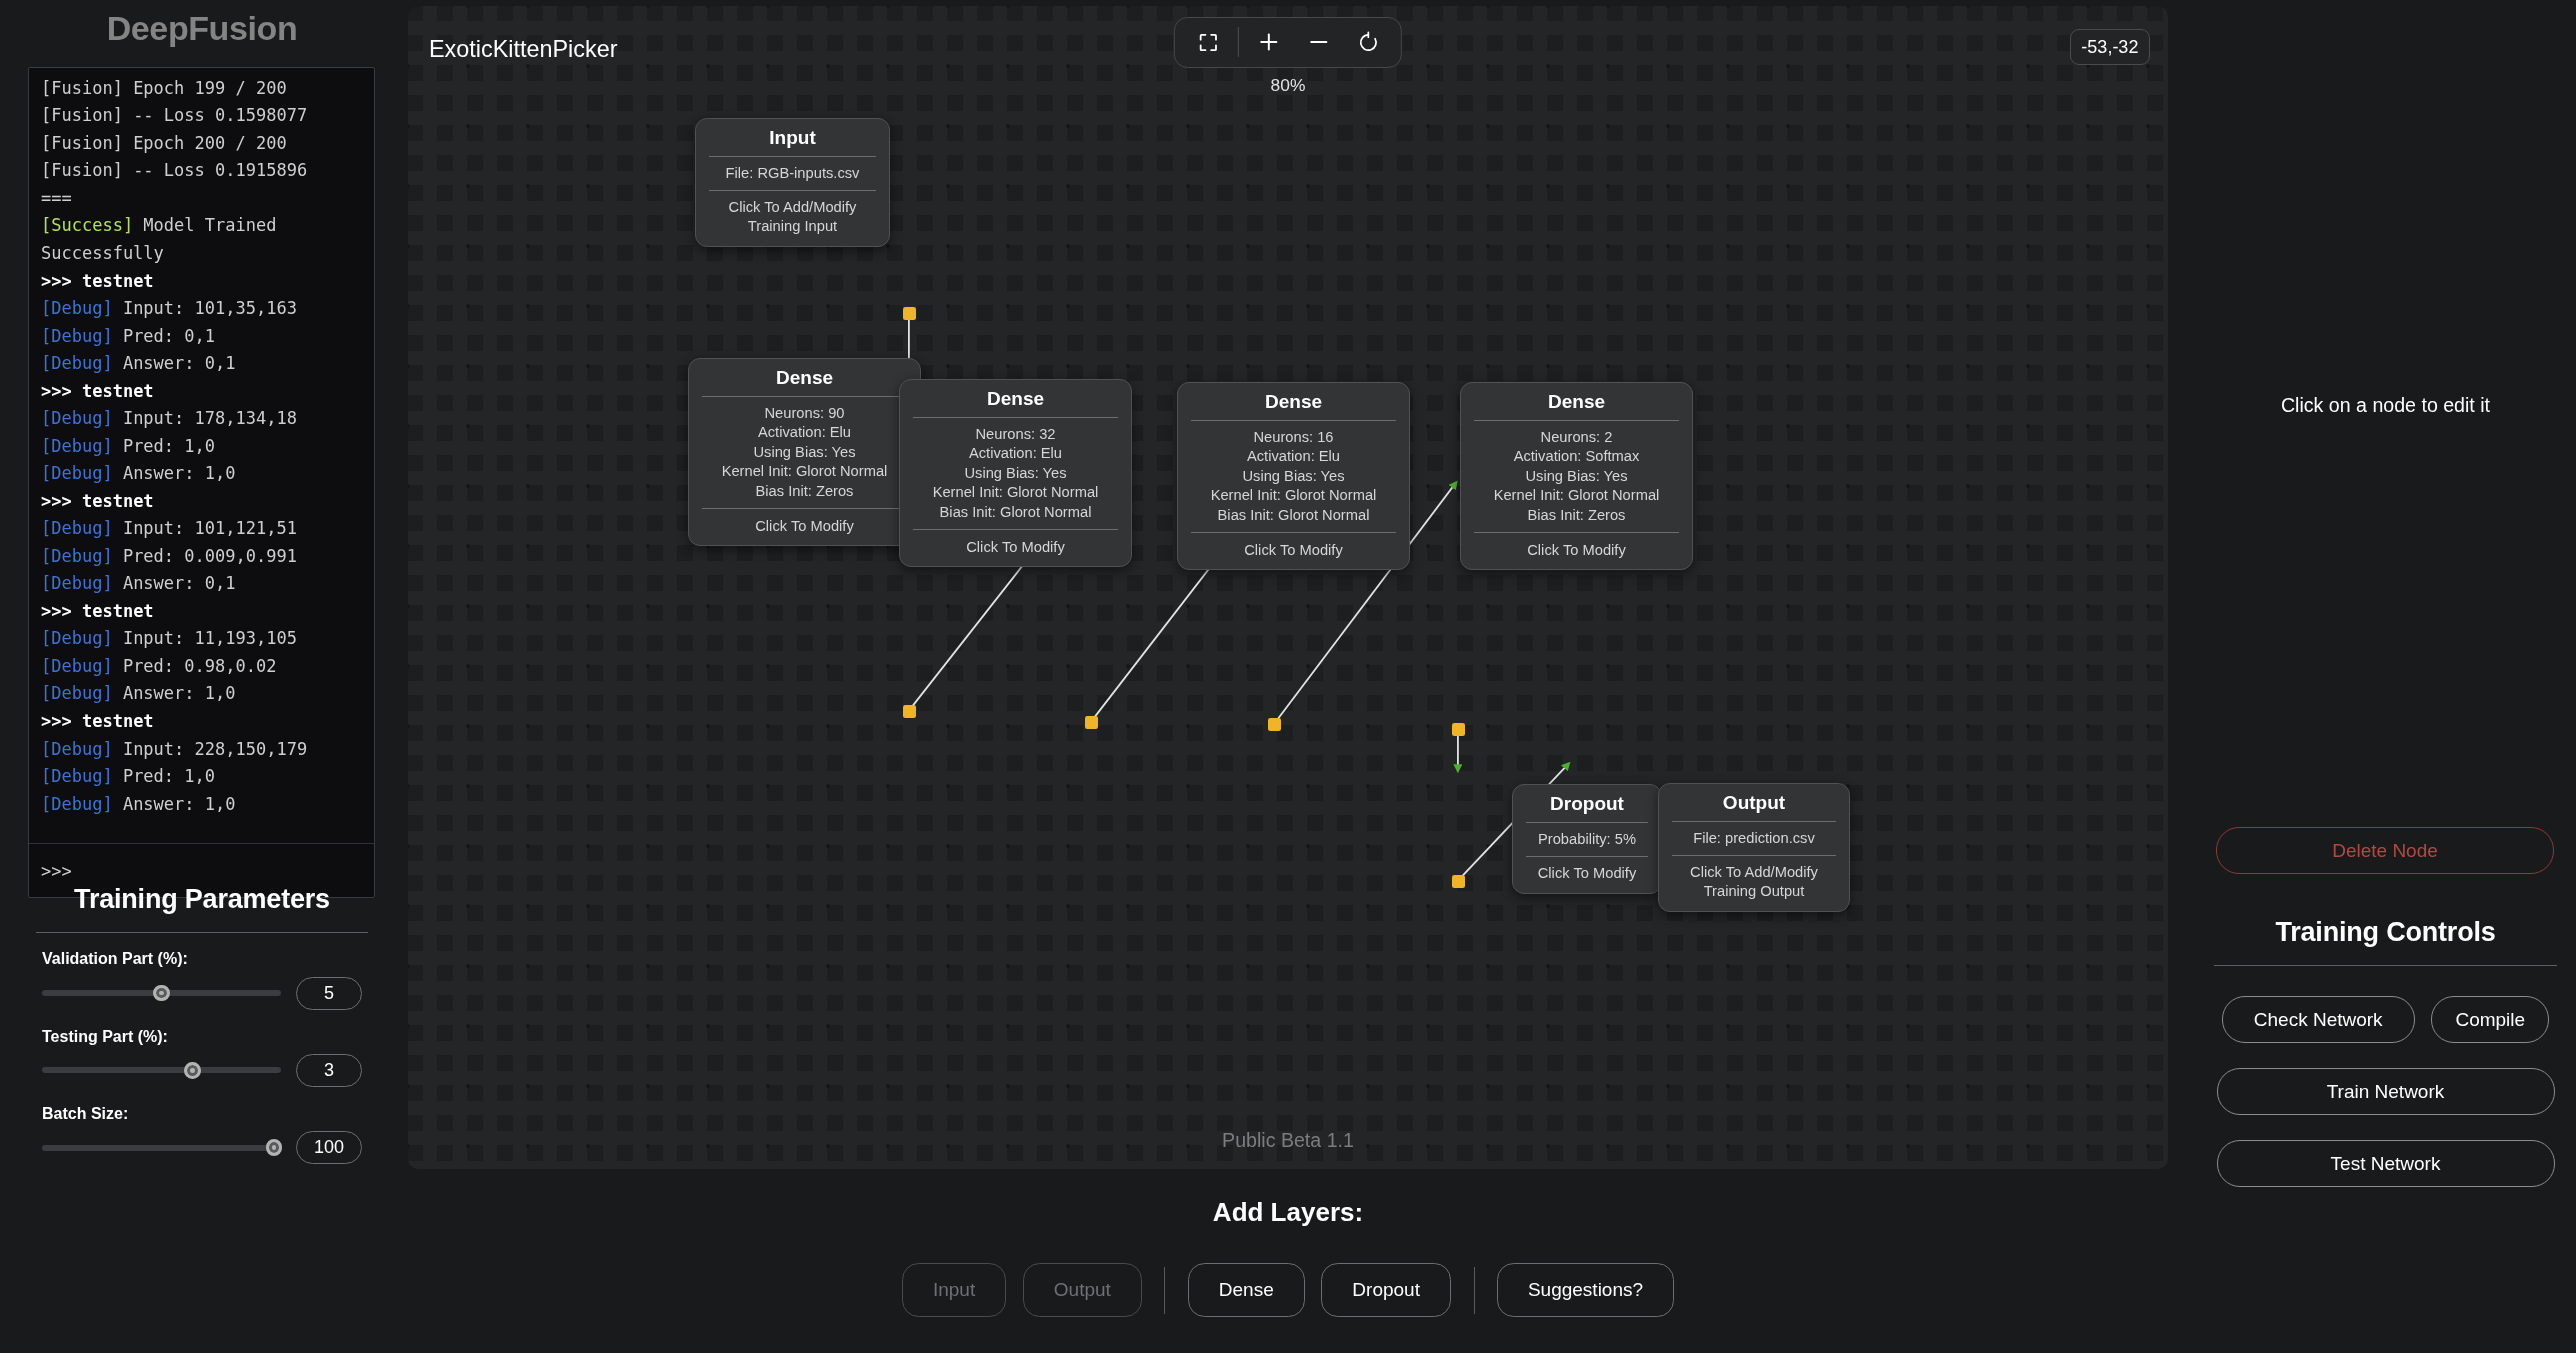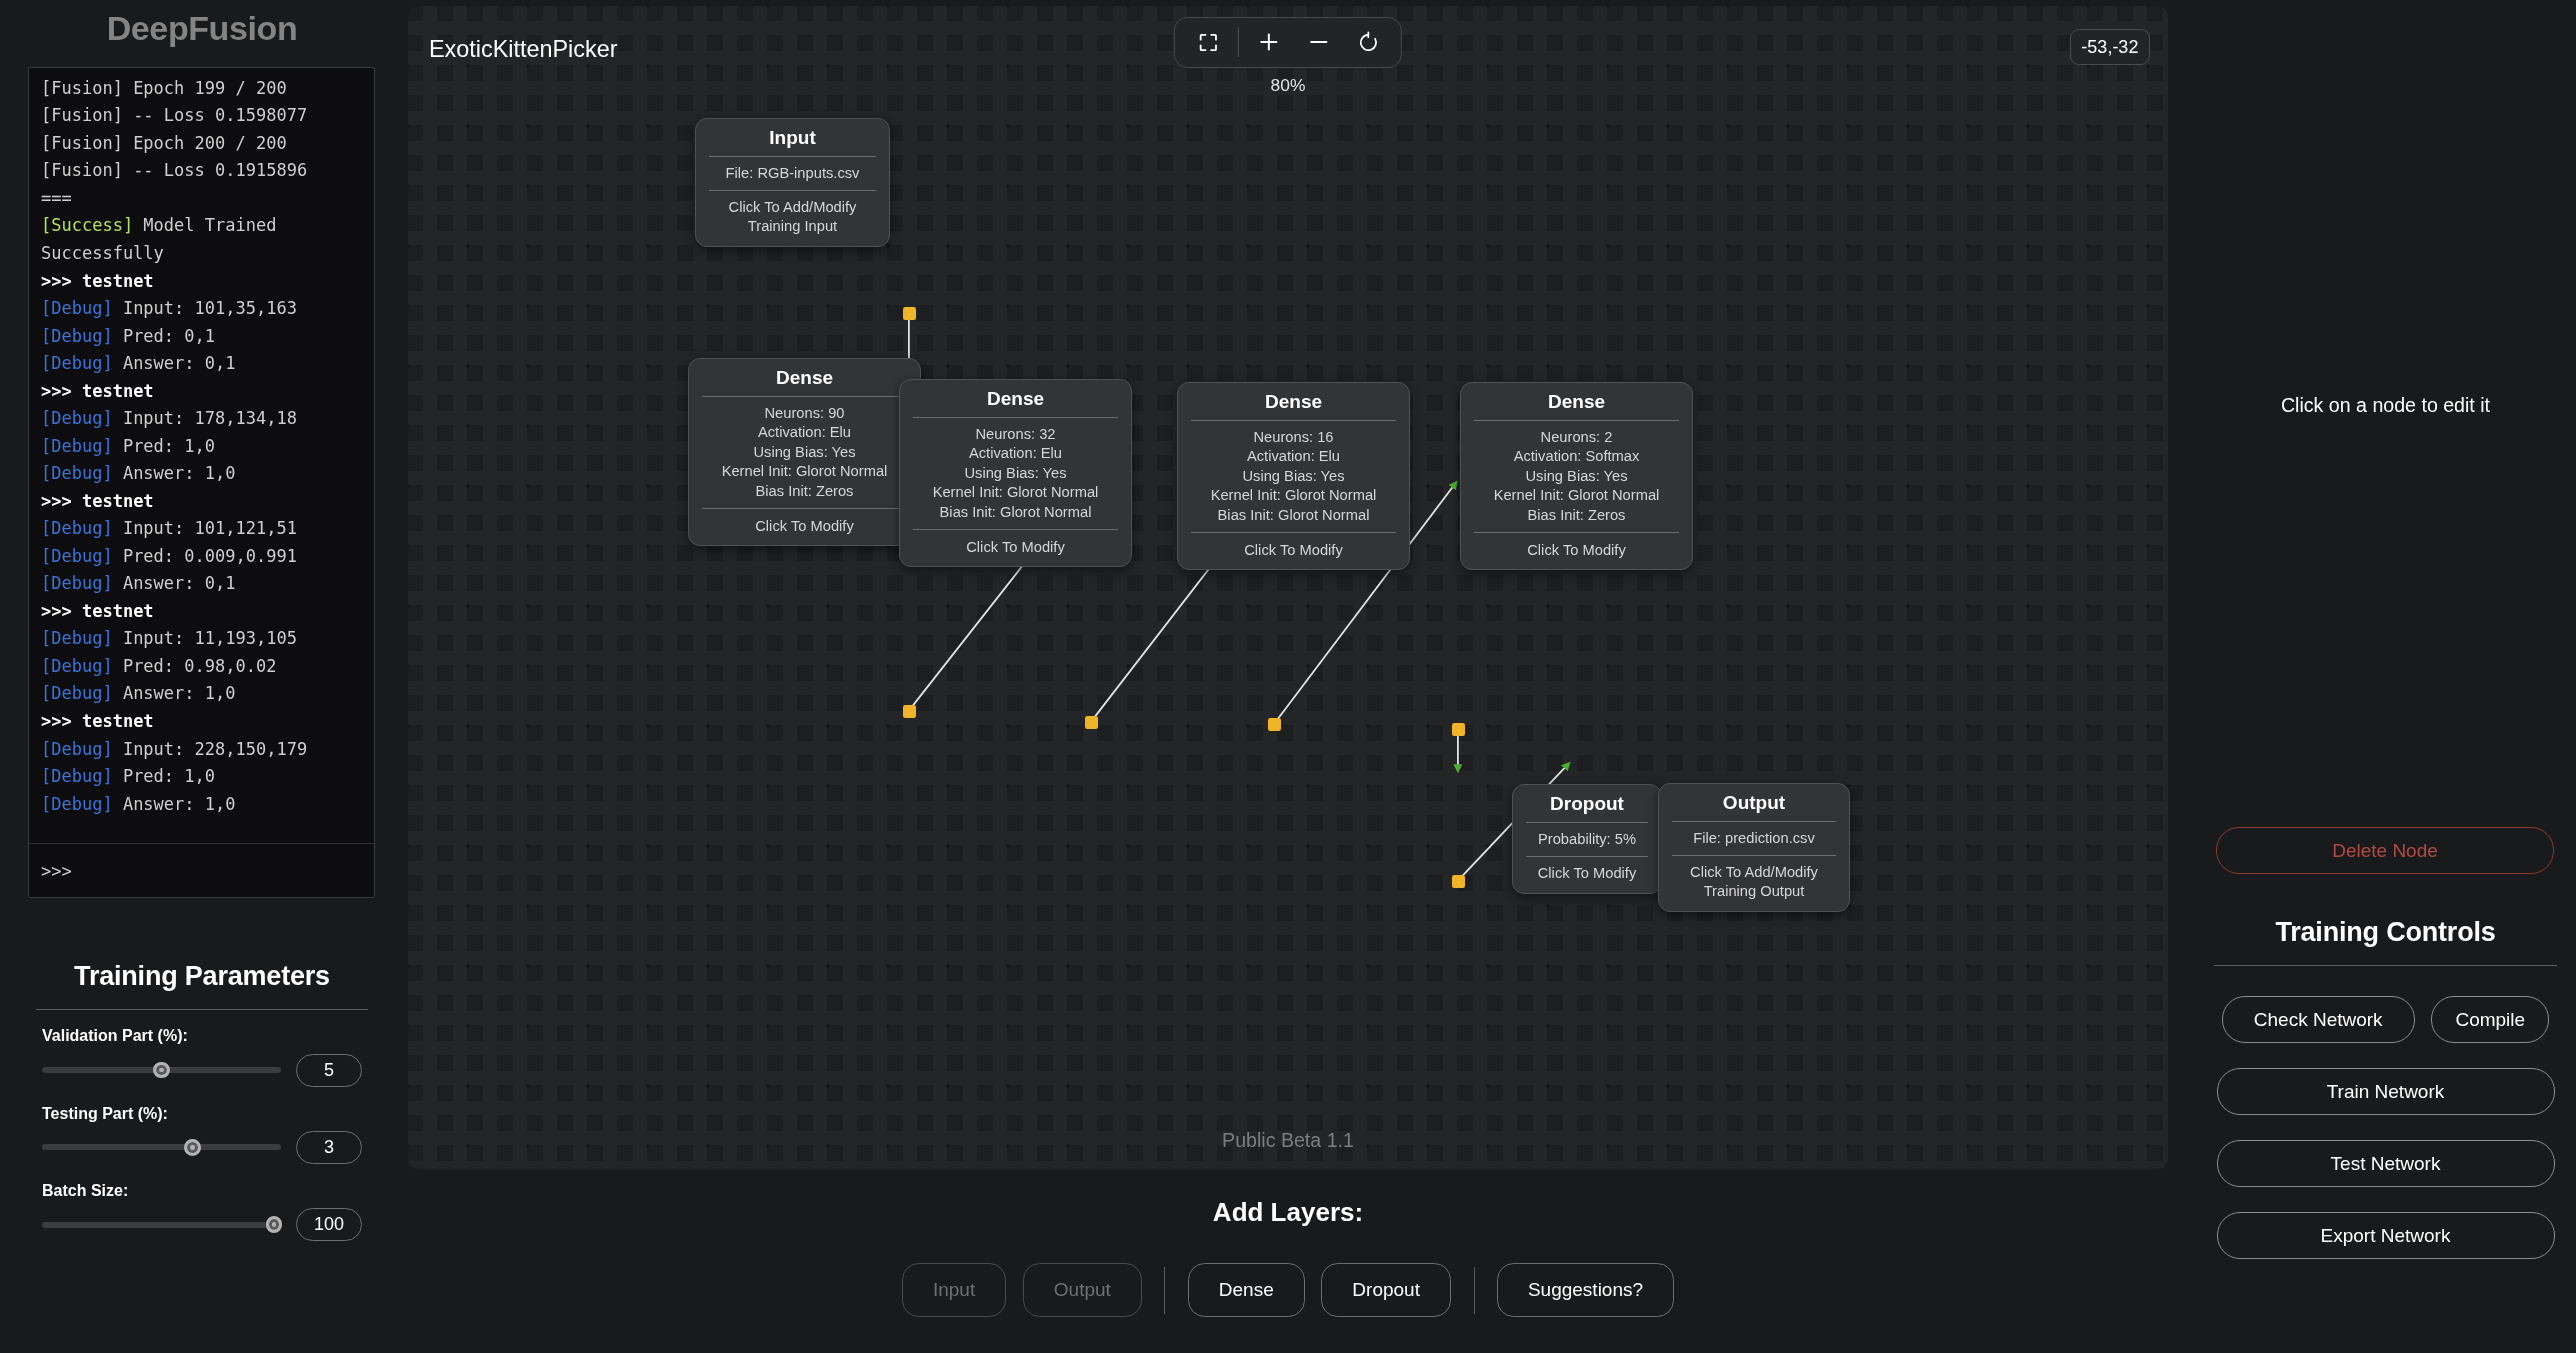--- a/index.html
+++ b/index.html
@@ -57,21 +57,21 @@
     border-top: 0.8px solid #303134;
     height: 54px;
     display: flex; align-items: center;
     padding: 0 12px;
     font-family: "DejaVu Sans Mono", monospace;
     font-size: 17px;
     color: #cfcfcf;
   }
   #training-params {
     position: absolute;
-    left: 0; top: 961px;
+    left: 0; top: 884px;
     width: 404px;
   }
   .panel-heading {
     text-align: center;
     color: #ffffff;
     font-size: 27px;
     font-weight: 700;
     letter-spacing: -0.2px;
   }
   .panel-rule {
@@ -488,18 +488,17 @@
 
     <div id="training-controls">
       <div class="panel-heading">Training Controls</div>
       <div id="tc-rule"></div>
       <div id="tc-row-top">
         <div class="tc-btn half-a">Check Network</div>
         <div class="tc-btn half-b">Compile</div>
       </div>
       <div class="tc-btn wide">Train Network</div>
       <div class="tc-btn wide">Test Network</div>
-      <div class="tc-btn wide">Export Network</div>
     </div>
   </div>
 
 </div>
 
 
 </body></html>

